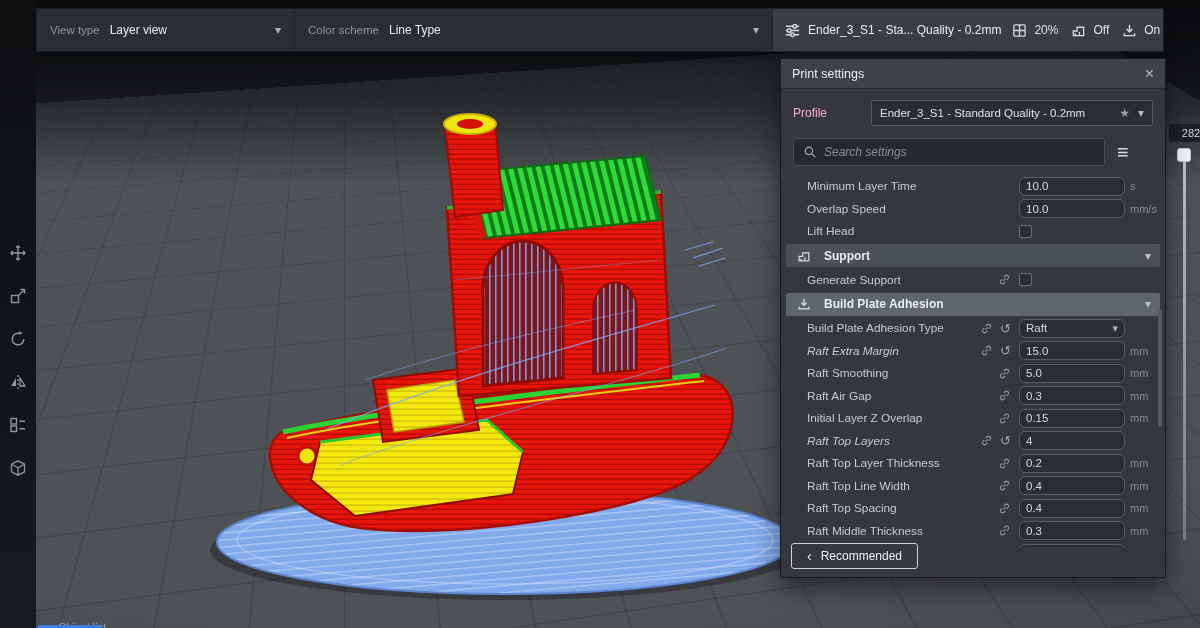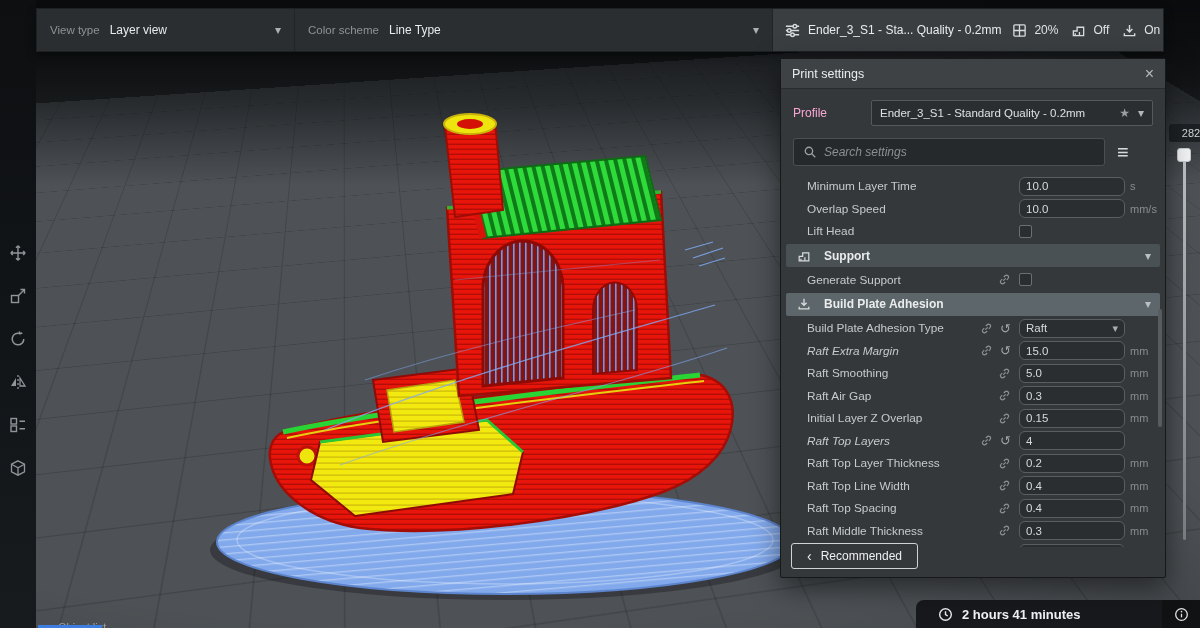--- a/index.html
+++ b/index.html
@@ -577,32 +577,14 @@
         <span class="rec-chev">‹</span>
         <span>Recommended</span>
       </button>
     </div>
   </div>
 
   <div class="layer-badge">282</div>
   <div class="layer-track"></div>
   <div class="layer-handle"></div>
 
-  <div class="time-panel">
-    <span class="t-ic">
-        <svg viewBox="0 0 16 16" fill="none" stroke="currentColor" stroke-width="1.5">
-          <circle cx="8" cy="8" r="6.2"></circle>
-          <path d="M8 4.5V8l2.4 1.6"></path>
-        </svg>
-      </span>
-    <span class="time-text">2 hours 41 minutes</span>
-    <span class="info-box">
-      <span style="display:flex">
-          <svg viewBox="0 0 16 16" fill="none" stroke="currentColor" stroke-width="1.4">
-            <circle cx="8" cy="8" r="6.2"></circle>
-            <path d="M8 7.2V11"></path>
-            <circle cx="8" cy="4.9" r="0.9" fill="currentColor" stroke="none"></circle>
-          </svg>
-        </span>
-    </span>
-  </div>
 
 </div>
 
 </body></html>

